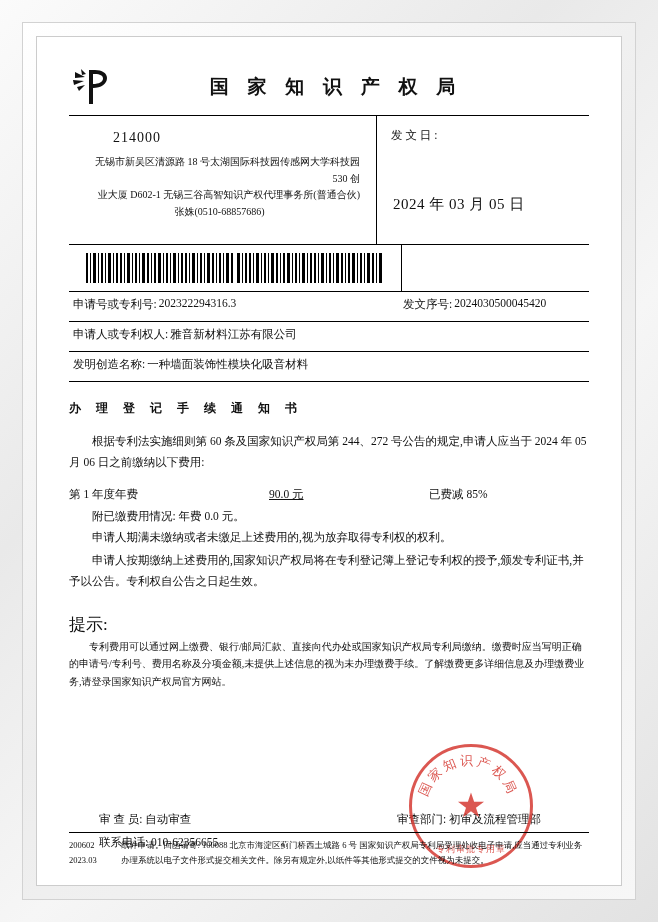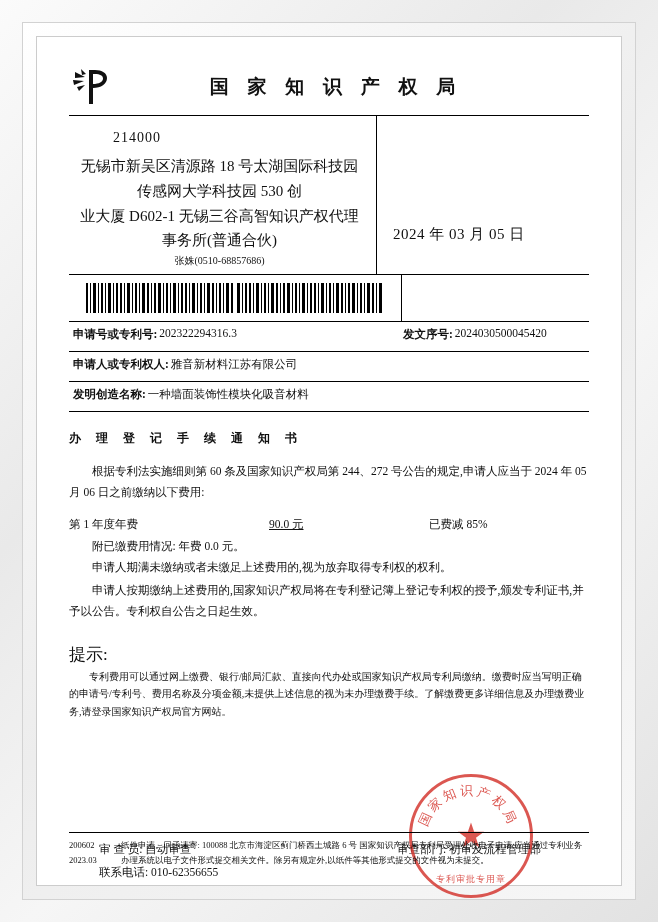--- a/index.html
+++ b/index.html
@@ -83,23 +83,23 @@
     border-right: 1.5px solid #000;
     position: relative;
   }
   .postcode {
     font-size: 14px;
     letter-spacing: 1px;
     padding-left: 40px;
     margin-bottom: 8px;
   }
   .addr-text {
-    font-size: 15px;
+    font-size: 10px;
     line-height: 1.65;
-    text-align: center;
+    text-align: right;
     padding: 0 6px;
   }
   .addr-name {
     font-size: 10px;
     text-align: center;
     margin-top: 1px;
   }
   .addr-right {
     flex: 0 0 190px;
     padding: 12px 8px 6px 14px;
@@ -141,21 +141,21 @@
   }
 
   
   .field-row {
     border-bottom: 1px solid #000;
     padding: 5px 4px 5px 4px;
     display: flex;
     font-size: 11.5px;
     min-height: 19px;
   }
-  .field-row .f-label { font-weight: 700; text-align: right; }
+  .field-row .f-label { font-weight: 400; text-align: right; }
   .field-row .f-value { margin-left: 2px; }
   .f-col-left { flex: 0 0 330px; display: flex; }
   .f-col-right { flex: 1 1 auto; display: flex; }
 
   .doc-title {
     text-align: left;
     font-size: 12px;
     font-weight: 700;
     letter-spacing: 6px;
     margin: 18px 0 14px 0;
@@ -288,20 +288,21 @@
         </div>
 
         <div class="addr-row">
           <div class="addr-left">
             <div class="postcode">214000</div>
             <div class="addr-text">无锡市新吴区清源路 18 号太湖国际科技园传感网大学科技园 530 创</div>
             <div class="addr-text">业大厦 D602-1  无锡三谷高智知识产权代理事务所(普通合伙)</div>
             <div class="addr-name">张姝(0510-68857686)</div>
           </div>
           <div class="addr-right">
+            <div class="issue-label">发 文 日 :</div>
             <div class="issue-date">2024 年 03 月 05 日</div>
           </div>
         </div>
 
         <div class="barcode-row">
           <div class="barcode-cell">
             <svg class="barcode" viewBox="0 0 150 30" preserveAspectRatio="none">
               <g fill="#000">
                 <rect x="1" y="0" width="2" height="30"></rect>
                   <rect x="5" y="0" width="1" height="30"></rect>

